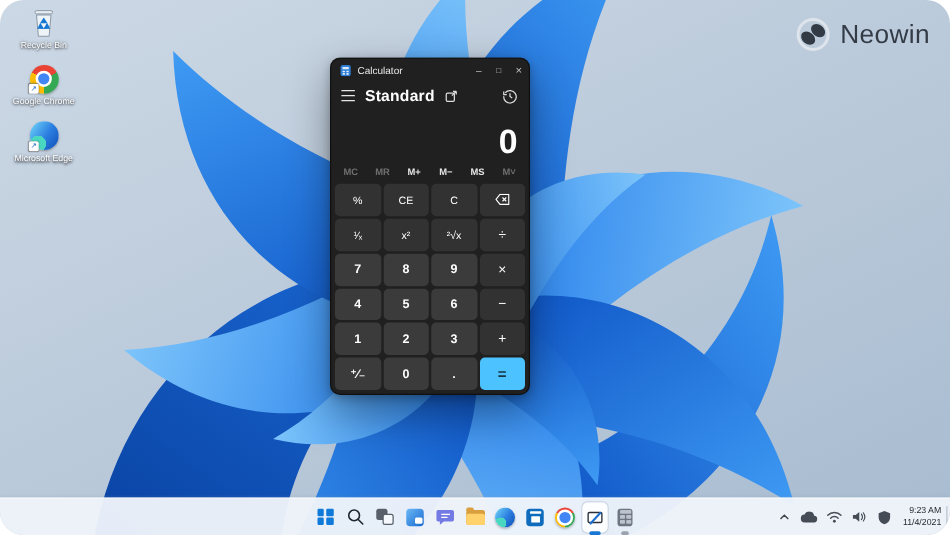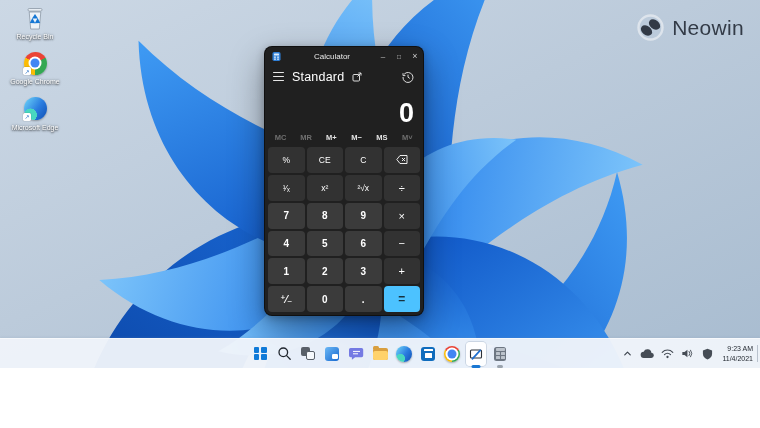--- a/index.html
+++ b/index.html
@@ -1,20 +1,20 @@
 <!DOCTYPE html>
 <html><head>
 <meta charset="utf-8">
 <style>
   * { margin:0; padding:0; box-sizing:border-box; }
   html,body { width:760px; height:428px; overflow:hidden; }
   body { font-family:"Liberation Sans","DejaVu Sans",sans-serif; }
 
-  .screen { position:relative; width:760px; height:368px; overflow:hidden;
-    background:linear-gradient(155deg,#ccd8e5 0%, #bccbdb 45%, #a8bcd0 100%); }
+  .screen { position:relative; width:760px; height:428px; overflow:hidden;
+    background:linear-gradient(155deg,#ccd8e5 0%, #bccbdb 45%, #a8bcd0 100%);border-radius:19px; }
 
   .wallpaper { position:absolute; inset:0; }
 
   
   .desk-icons { position:absolute; left:5px; top:5px; width:60px; display:flex; flex-direction:column; }
   .dicon { display:flex; flex-direction:column; align-items:center; margin-bottom:9px; cursor:default; }
   .dicon .art { width:26px; height:26px; position:relative; display:flex; align-items:center; justify-content:center; }
   .dicon .lbl { margin-top:2px; font-size:7px; line-height:1.2; color:#fff; text-align:center;
     text-shadow:0 1px 2px rgba(0,0,0,.75), 0 0 3px rgba(0,0,0,.4); max-width:58px; }
   .shortcut-arrow { position:absolute; left:1px; bottom:1px; width:8px; height:8px; background:#fff;
@@ -35,31 +35,31 @@
   .neowin { position:absolute; top:14px; right:16px; display:flex; align-items:center; gap:8px; }
   .neowin .word { font-size:21px; color:#333b47; letter-spacing:.3px; }
 
   
   .calc { position:absolute; left:264px; top:46px; width:160px; height:270px;
     background:#202020; border-radius:8px; border:1px solid rgba(0,0,0,.5);
     box-shadow:0 14px 34px rgba(0,0,0,.38), 0 2px 8px rgba(0,0,0,.25);
     display:flex; flex-direction:column; overflow:hidden; color:#fff; }
   .cal-titlebar { height:18px; flex:0 0 18px; display:flex; align-items:center; padding-left:7px; }
   .cal-titlebar .app-ico { width:9px; height:9px; margin-right:5px; }
-  .cal-titlebar .t { font-size:8px; color:#e9e9e9;margin-left:28px; }
+  .cal-titlebar .t { font-size:8px; color:#e9e9e9; }
   .cal-ctl { margin-left:auto; display:flex; height:100%; }
   .cal-ctl span { width:16px; height:100%; display:flex; align-items:center; justify-content:center;
     color:#c9c9c9; cursor:default; }
   .cal-ctl .min { font-size:8px; }
   .cal-ctl .max { font-size:6.5px; }
   .cal-ctl .cls { font-size:9px; }
   .cal-nav { height:23px; flex:0 0 23px; display:flex; align-items:center; padding:0 9px 0 8px; gap:8px; }
   .hamburger { width:11px; display:flex; flex-direction:column; gap:2.5px; }
   .hamburger i { display:block; height:1.2px; background:#e6e6e6; border-radius:1px; }
-  .mode { font-size:12.5px; font-weight:400; letter-spacing:.2px; }
+  .mode { font-size:12.5px; font-weight:700; letter-spacing:.2px; }
   .histbtn { margin-left:auto; }
   .cal-display { height:41px; flex:0 0 41px; display:flex; align-items:flex-end; justify-content:flex-end;
     padding:0 9px 2px; font-size:27px; font-weight:700; color:#fff; line-height:1; }
   .cal-mem { flex:0 0 16px; display:flex; align-items:center; padding:0 3px; }
   .cal-mem button { flex:1; background:none; border:none; color:#e4e4e4; font-size:7.5px;
     font-family:inherit; padding:2px 0; cursor:default;font-weight:bold; }
   .cal-mem button.dim { color:#6f6f6f; }
   .cal-grid { flex:1; display:grid; grid-template-columns:repeat(4,1fr); grid-template-rows:repeat(6,1fr);
     gap:2px; padding:2px 3px 3px; }
   .cal-grid button { border:none; border-radius:4px; color:#fff; font-family:inherit;

